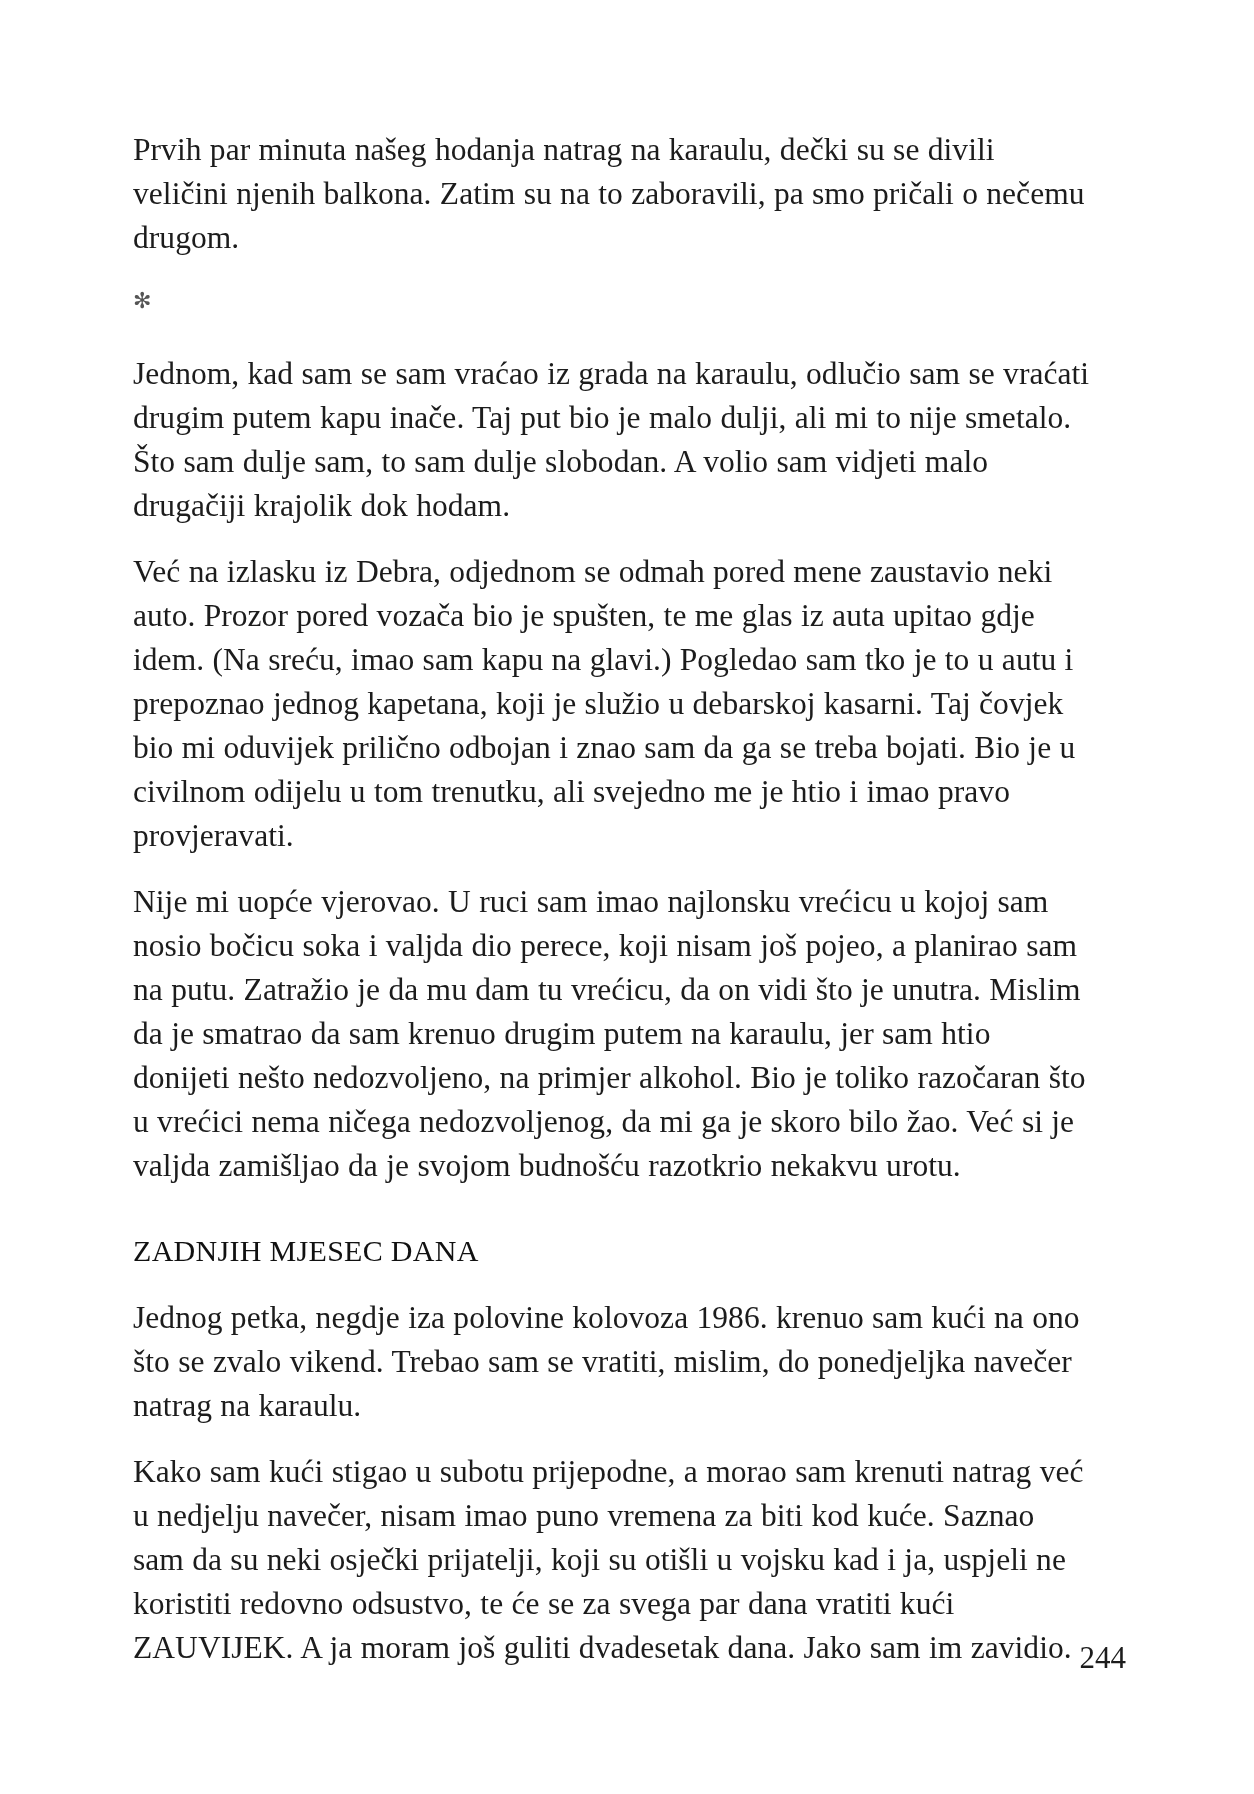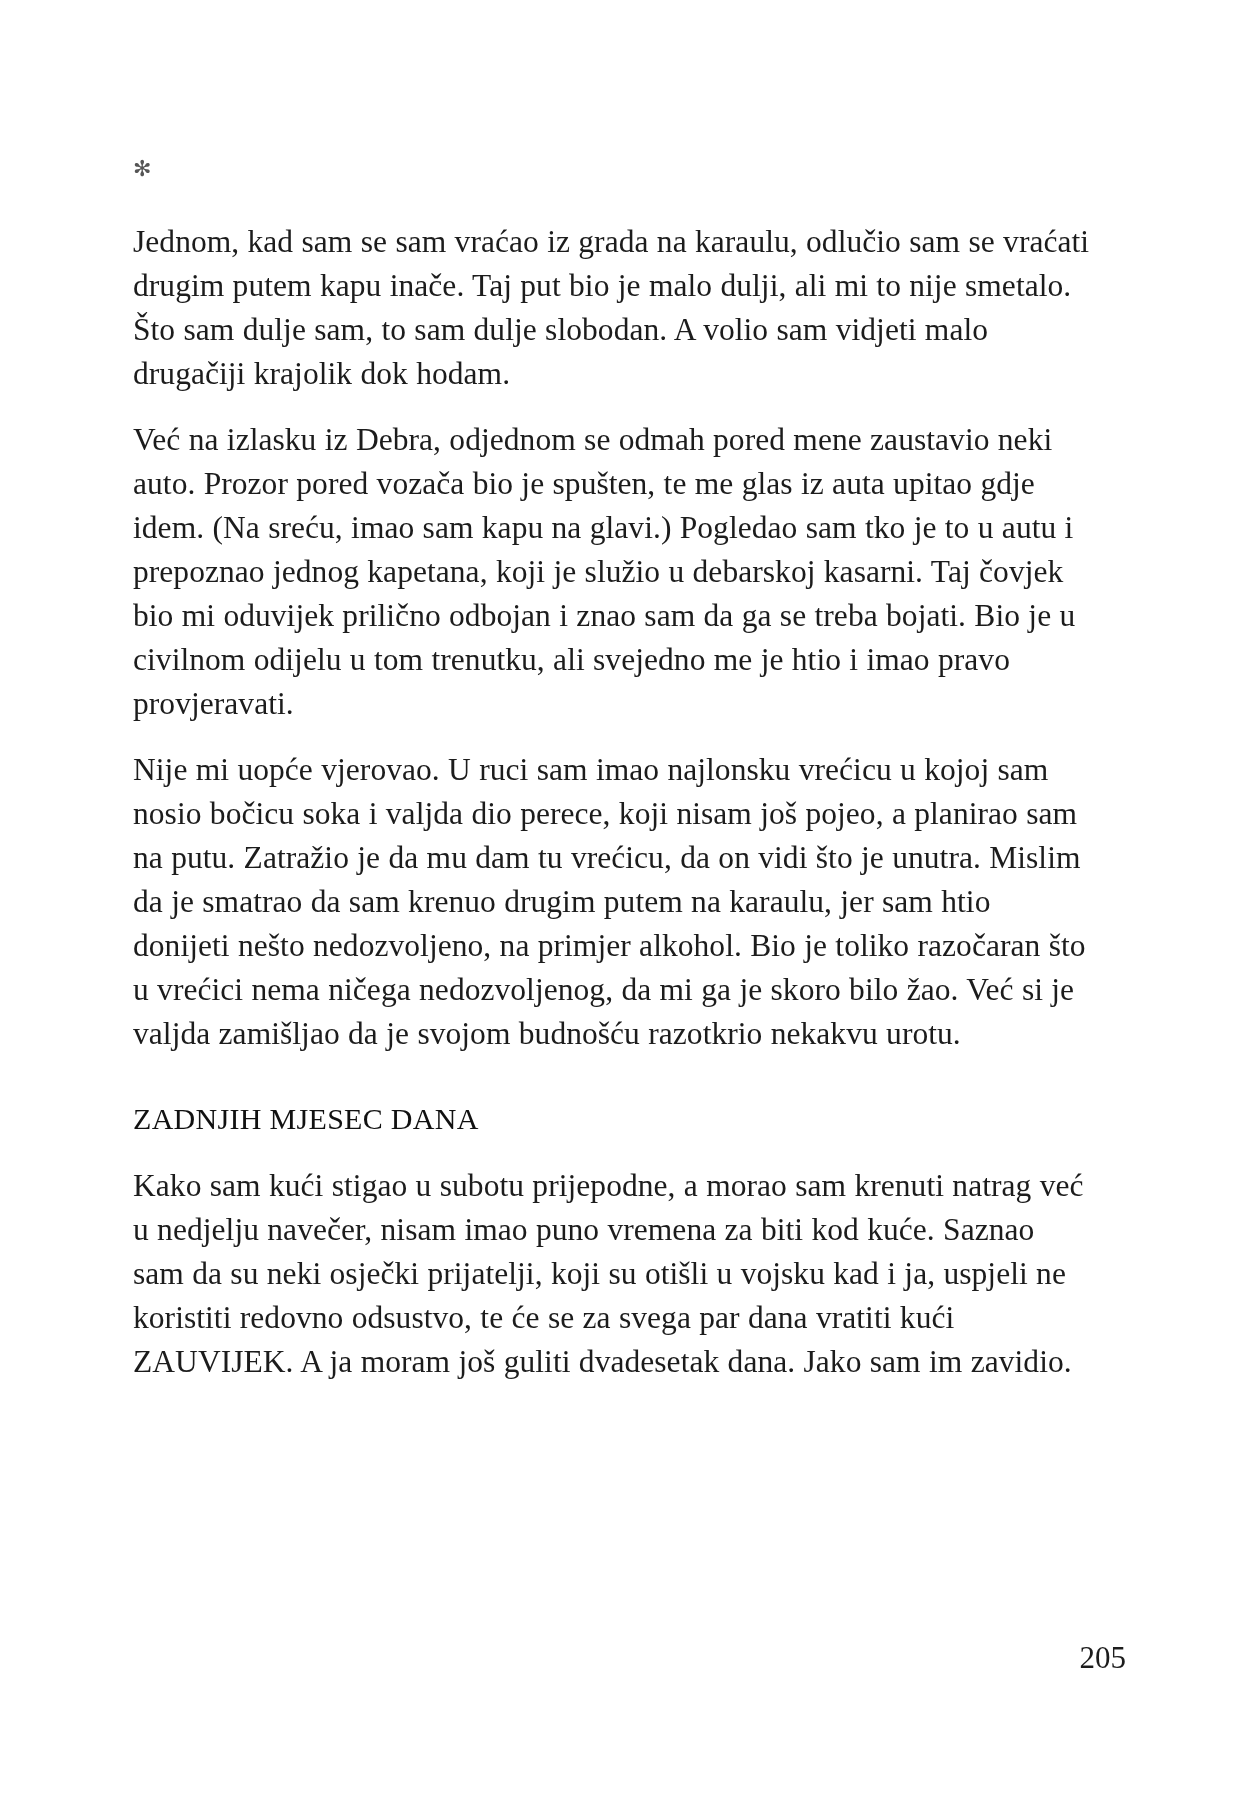--- a/index.html
+++ b/index.html
@@ -60,32 +60,34 @@
     color: #1c1c1c;
   }
 </style>
 </head>
 <body>
 
 <div class="page">
 
   <div class="text-column">
 
+    <p class="para">Prvih par minuta našeg hodanja natrag na karaulu, dečki su se divili veličini njenih balkona. Zatim su na to zaboravili, pa smo pričali o nečemu drugom.</p>
 
     <div class="separator">✻</div>
 
     <p class="para">Jednom, kad sam se sam vraćao iz grada na karaulu, odlučio sam se vraćati drugim putem kapu inače. Taj put bio je malo dulji, ali mi to nije smetalo. Što sam dulje sam, to sam dulje slobodan. A volio sam vidjeti malo drugačiji krajolik dok hodam.</p>
 
     <p class="para">Već na izlasku iz Debra, odjednom se odmah pored mene zaustavio neki auto. Prozor pored vozača bio je spušten, te me glas iz auta upitao gdje idem. (Na sreću, imao sam kapu na glavi.) Pogledao sam tko je to u autu i prepoznao jednog kapetana, koji je služio u debarskoj kasarni. Taj čovjek bio mi oduvijek prilično odbojan i znao sam da ga se treba bojati. Bio je u civilnom odijelu u tom trenutku, ali svejedno me je htio i imao pravo provjeravati.</p>
 
 
     <p class="para">Nije mi uopće vjerovao. U ruci sam imao najlonsku vrećicu u kojoj sam nosio bočicu soka i valjda dio perece, koji nisam još pojeo, a planirao sam na putu. Zatražio je da mu dam tu vrećicu, da on vidi što je unutra. Mislim da je smatrao da sam krenuo drugim putem na karaulu, jer sam htio donijeti nešto nedozvoljeno, na primjer alkohol. Bio je toliko razočaran što u vrećici nema ničega nedozvoljenog, da mi ga je skoro bilo žao. Već si je valjda zamišljao da je svojom budnošću razotkrio nekakvu urotu.</p>
 
     <h2 class="section-heading">ZADNJIH MJESEC DANA</h2>
 
+    <p class="para">Jednog petka, negdje iza polovine kolovoza 1986. krenuo sam kući na ono što se zvalo vikend. Trebao sam se vratiti, mislim, do ponedjeljka navečer natrag na karaulu.</p>
 
     <p class="para">Kako sam kući stigao u subotu prijepodne, a morao sam krenuti natrag već u nedjelju navečer, nisam imao puno vremena za biti kod kuće. Saznao sam da su neki osječki prijatelji, koji su otišli u vojsku kad i ja, uspjeli ne koristiti redovno odsustvo, te će se za svega par dana vratiti kući ZAUVIJEK. A ja moram još guliti dvadesetak dana. Jako sam im zavidio.</p>
 
   </div>
 
-  <div class="page-number">205</div>
+  <div class="page-number">244</div>
 
 </div>
 
 </body></html>

